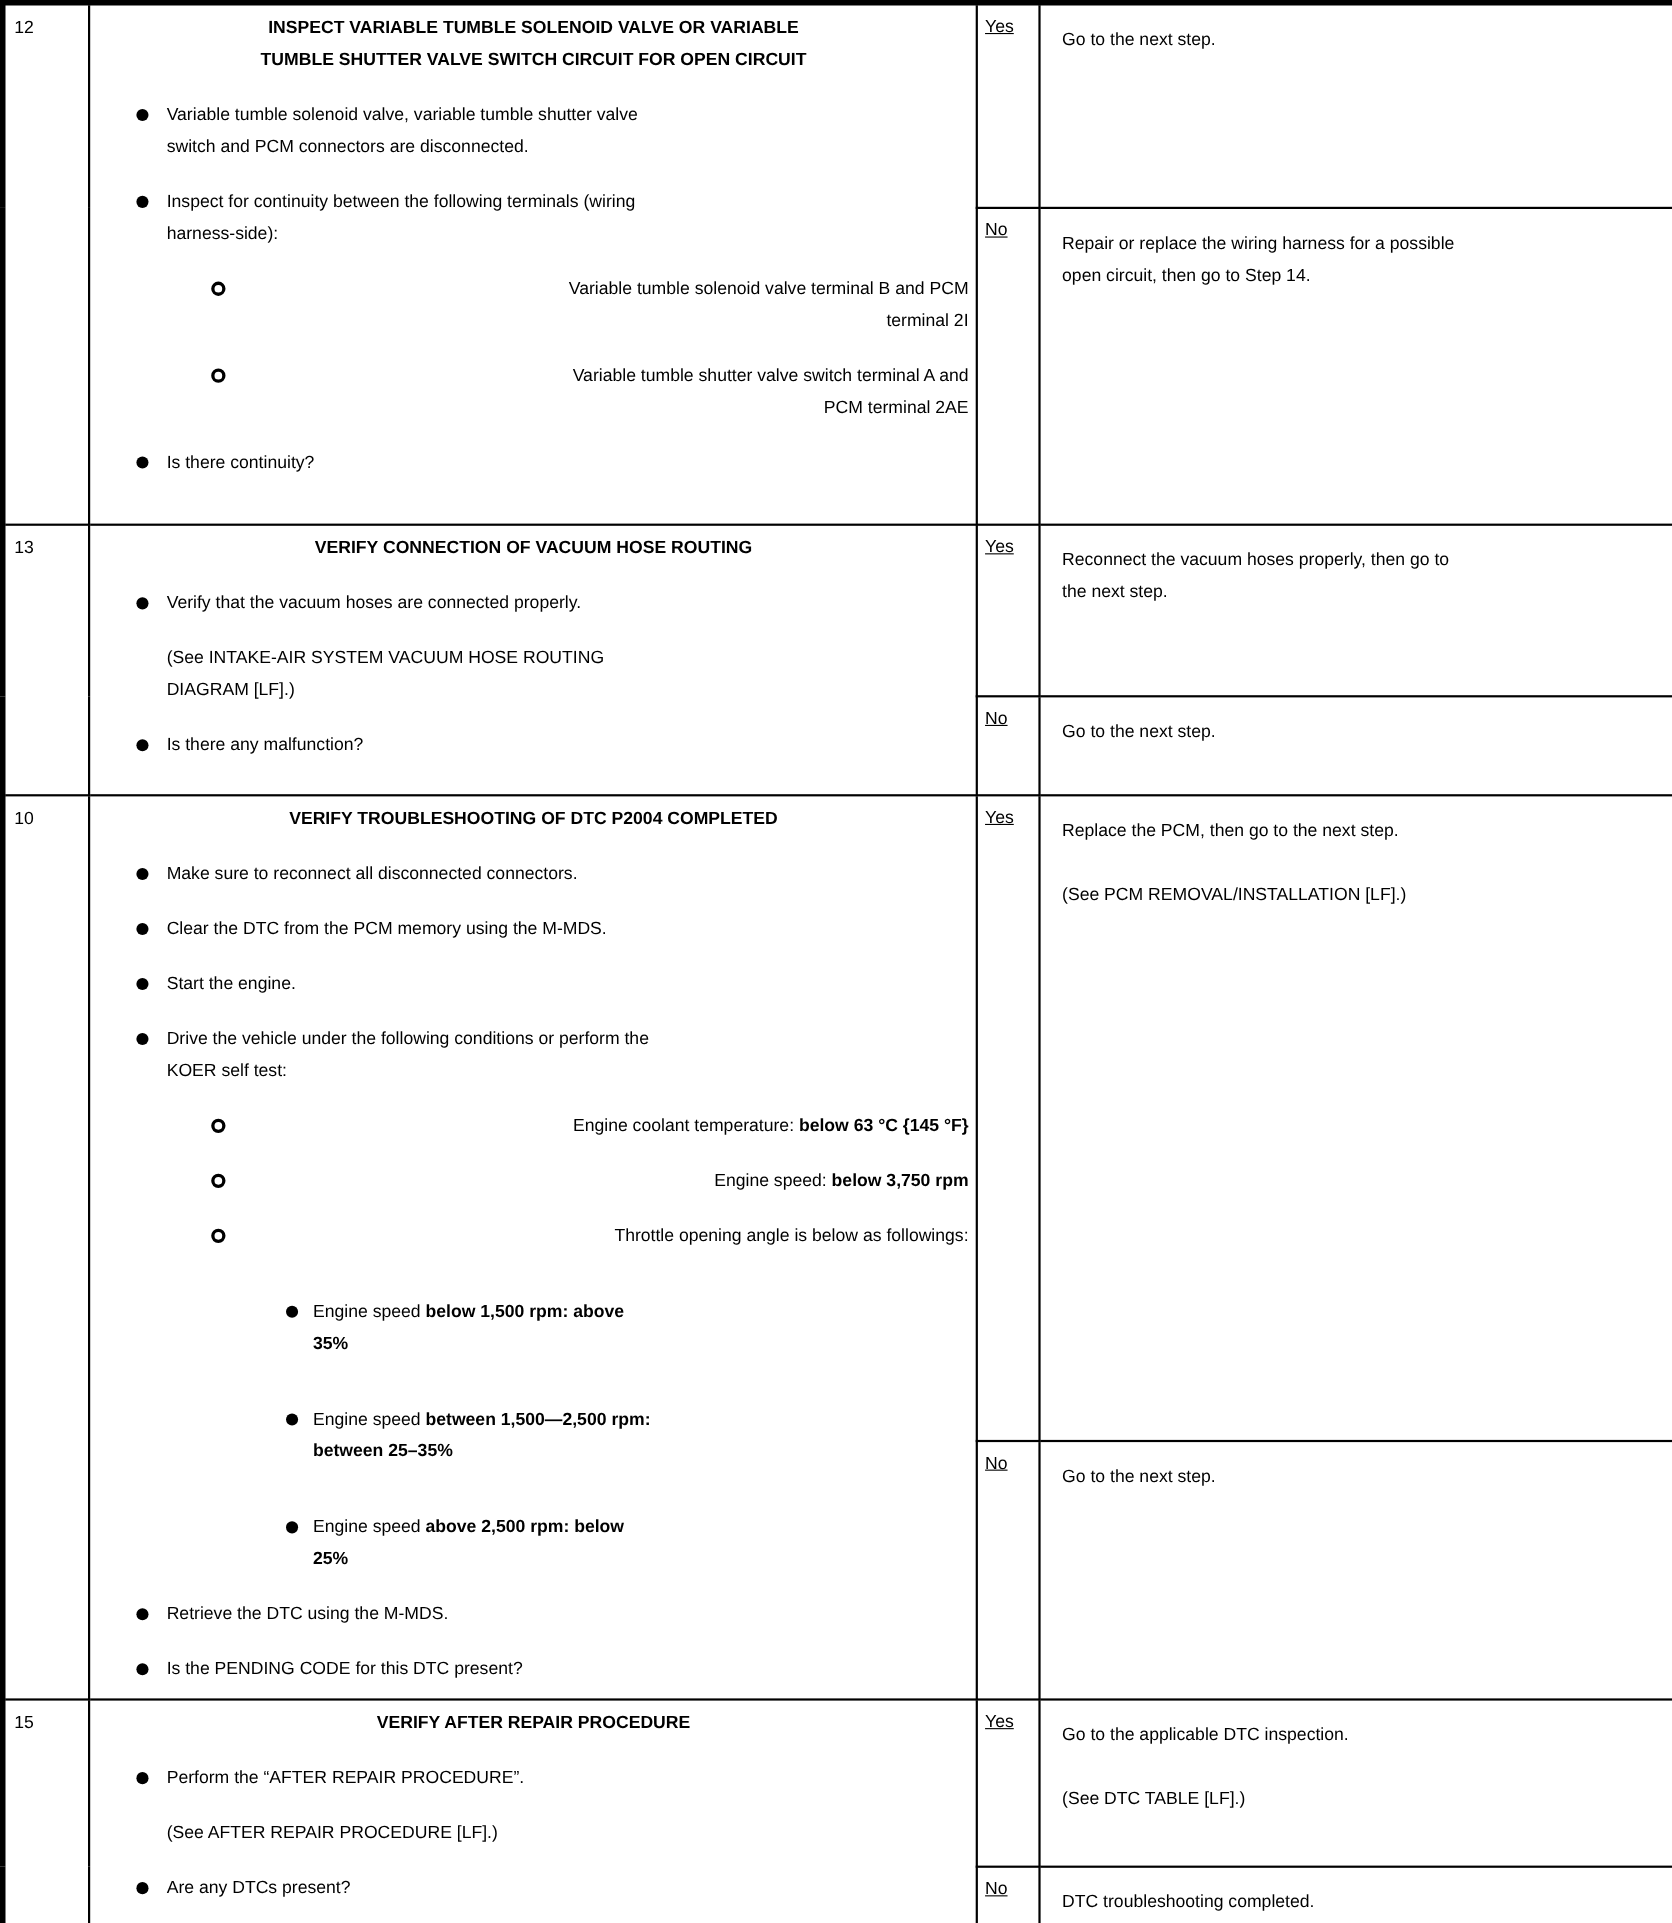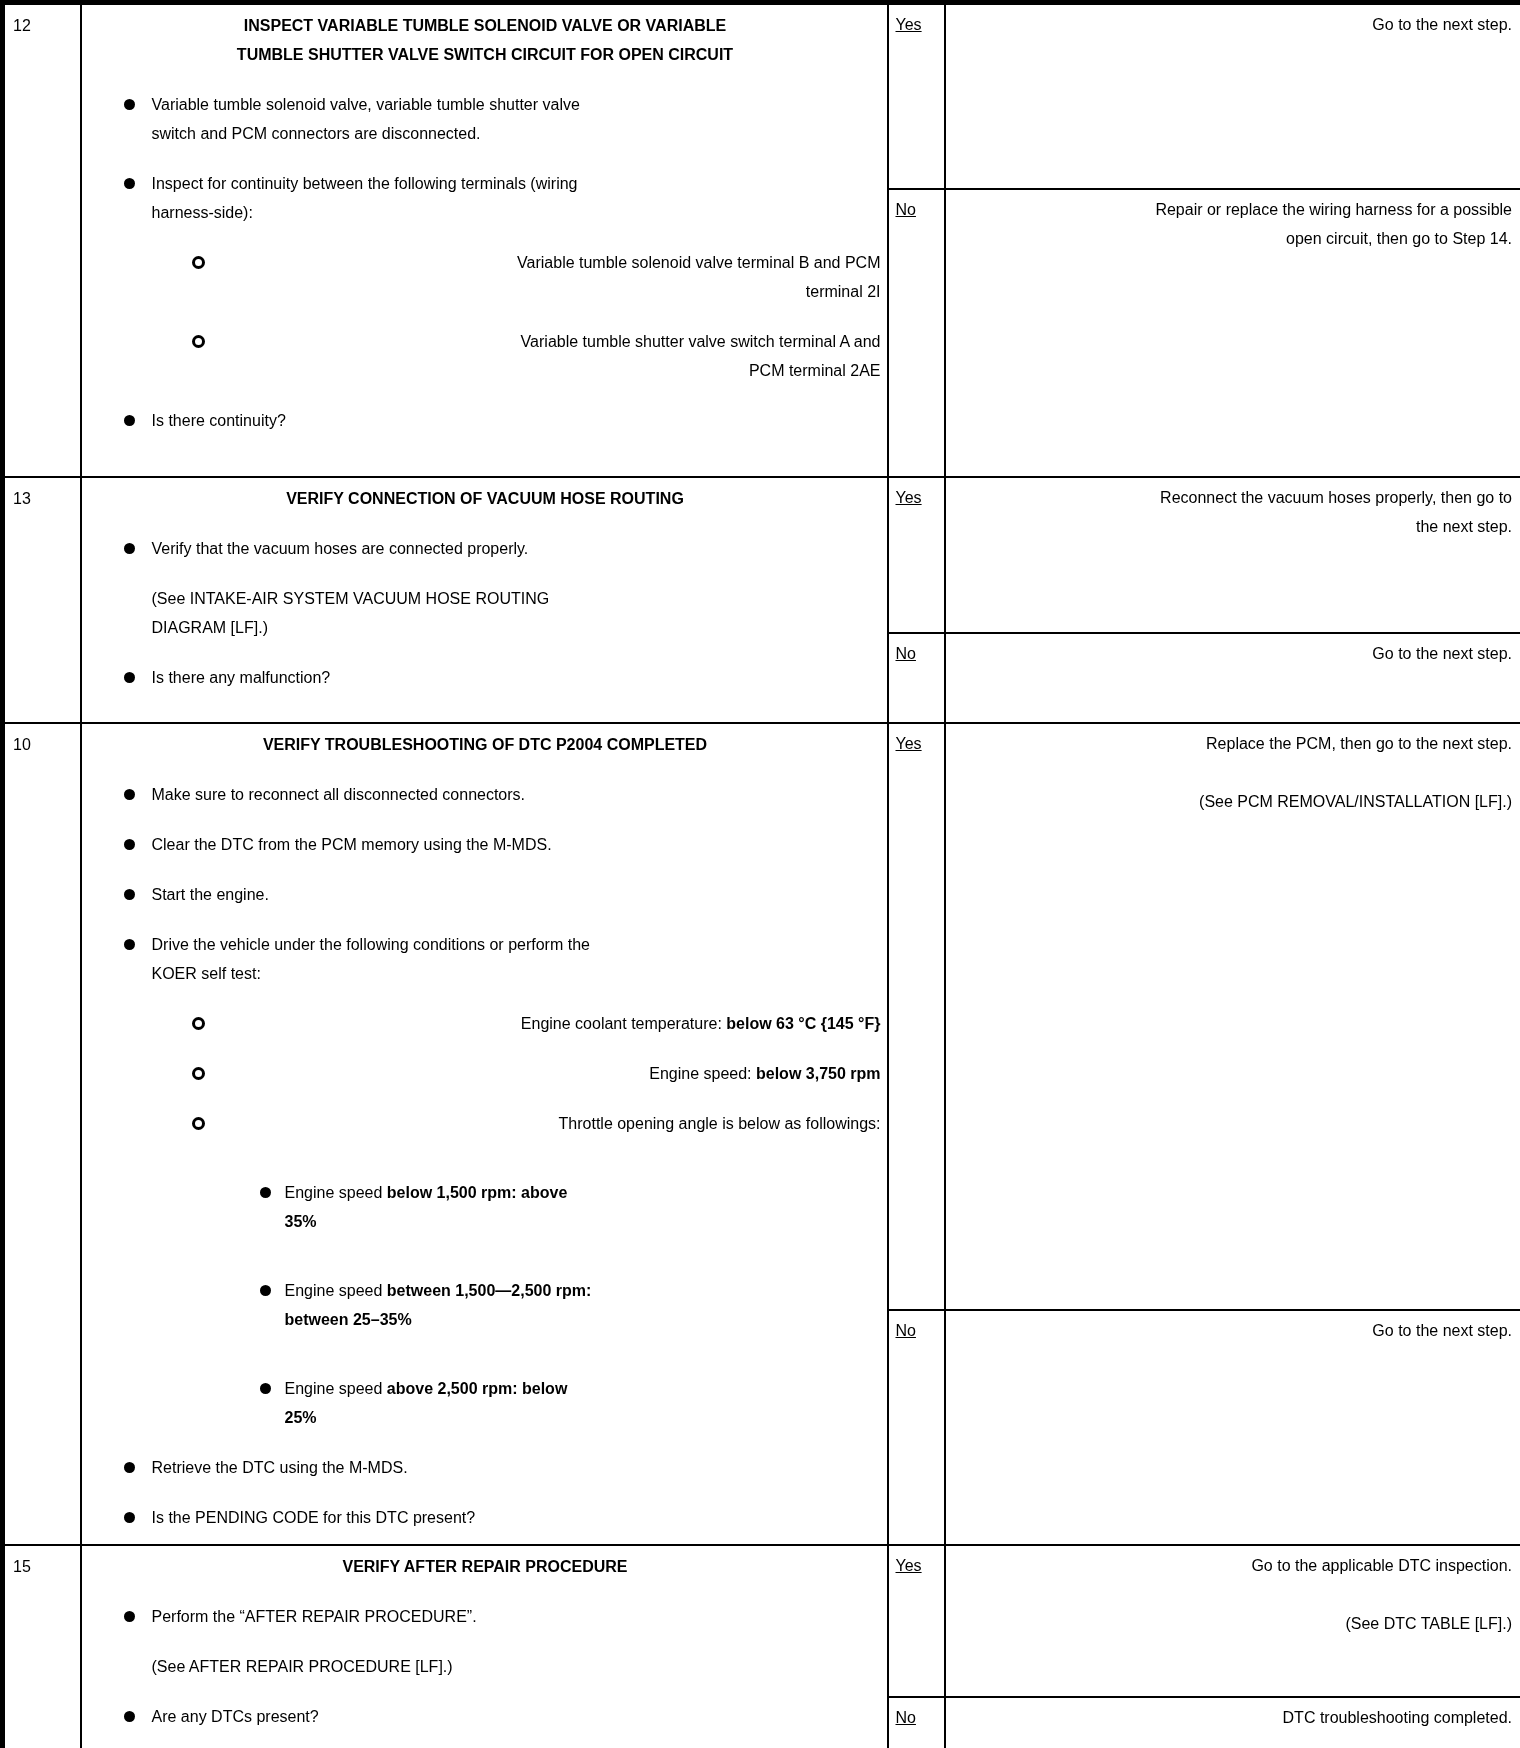--- a/index.html
+++ b/index.html
@@ -36,21 +36,21 @@
     height: 11px;
     border-radius: 50%;
   }
   .ind1 > .marker { left: 34px; }
   .ind2 > .marker { left: 102px; }
   .ind3 > .marker { left: 170px; }
   .m-disc { background: #000; }
   .m-circle { border: 3px solid #000; background: transparent; top: 8px; width: 13px; height: 13px; }
   td.yn-cell { padding: 5px 2px 0 7px; text-decoration: underline; }
   td.act-cell { padding: 5px 8px 5px 8px; }
-  .act-line { margin: 0; text-align: right; }
+  .act-line { margin: 12px; }
   .act-line + .act-line { margin-top: 29px; }
   b { font-weight: bold; }
 </style>
 </head>
 <body>
 
 <div>
   <table class="tbl">
     <colgroup>
       <col style="width:78px">

